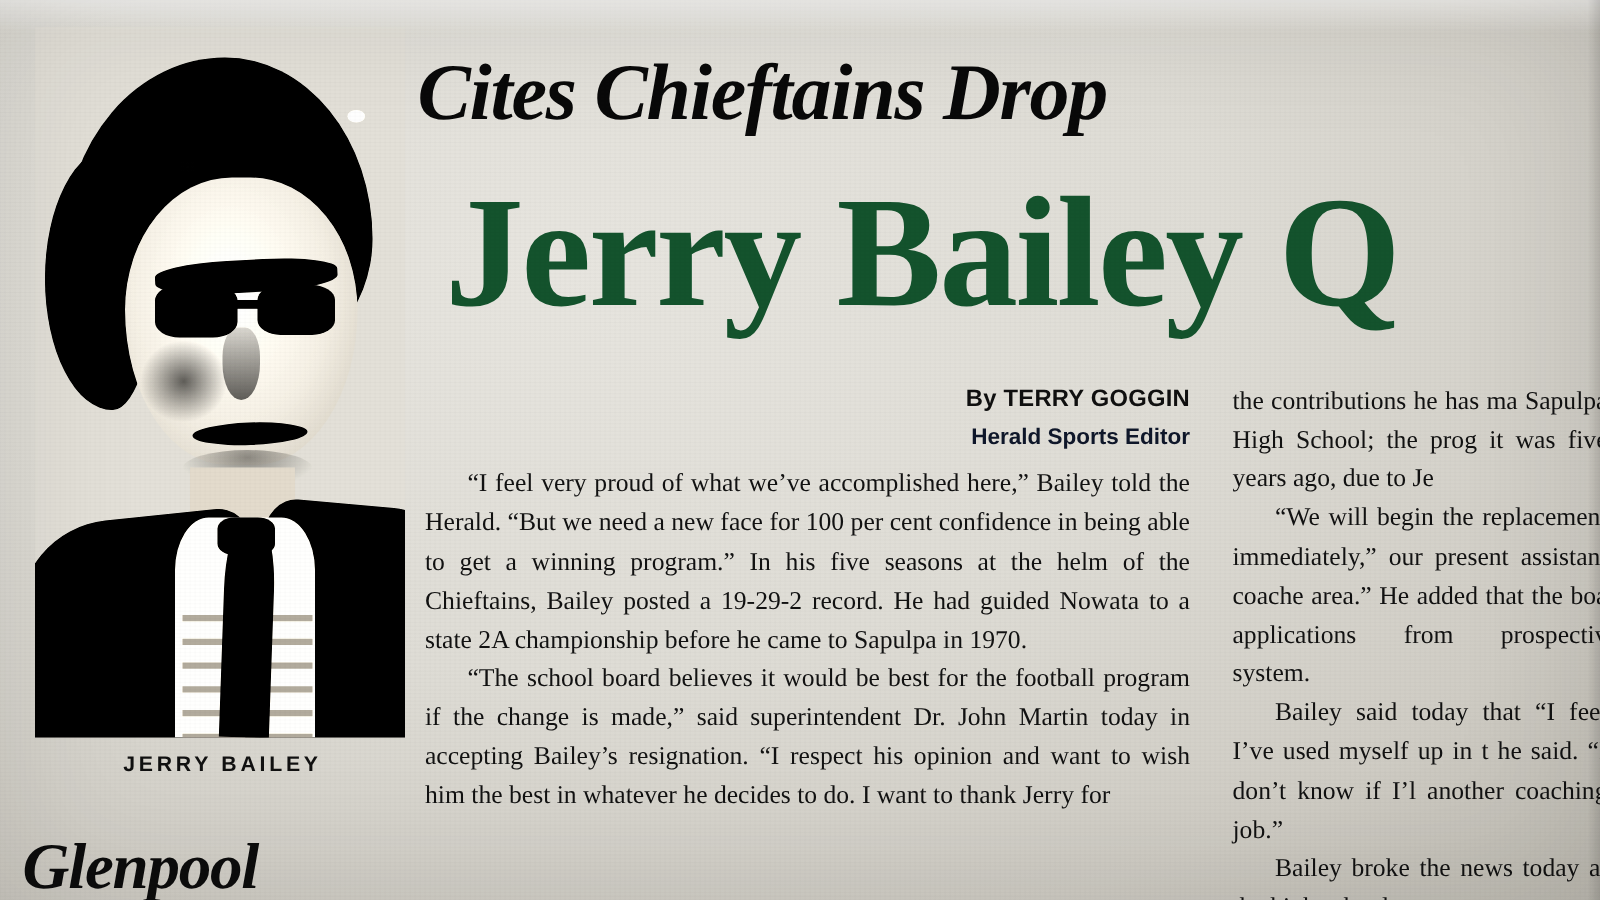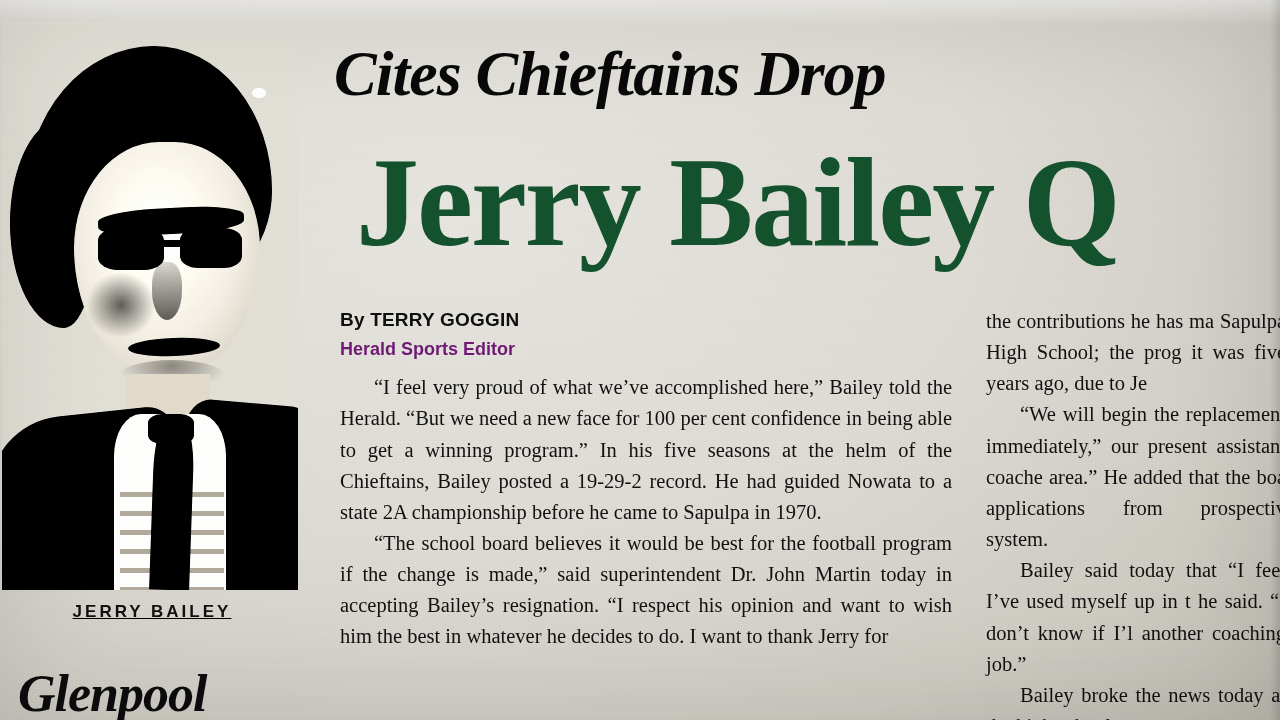--- a/index.html
+++ b/index.html
@@ -41,24 +41,23 @@
   #blurtop {
     position: absolute;
     left: 0; top: 0; width: 1280px; height: 26px;
     background: linear-gradient(180deg, rgba(255,255,255,.55), rgba(255,255,255,0));
     pointer-events: none;
   }
 
   
   #photo-col {
     position: absolute;
-    left: 2px;
+    left: 28px;
     top: 22px;
     width: 300px;
-    text-decoration: underline;
   }
   #photo {
     position: relative;
     width: 296px;
     height: 568px;
     background: #cfcdc6;
     overflow: hidden;
     filter: contrast(1.25);
   }
   .ph {
@@ -220,35 +219,35 @@
     font-size: 20.5px;
     line-height: 1.52;
     color: #121212;
     text-align: justify;
     -webkit-font-smoothing: none;
   }
   #col1 { left: 340px; top: 306px; width: 612px; }
   #col2 { left: 986px; top: 306px; width: 300px; }
 
   .byline {
-    text-align: left;
+    text-align: right;
     font-family: "Liberation Sans", serif;
     font-weight: 700;
     font-size: 19px;
     letter-spacing: .2px;
     margin: 0 0 1px 0;
     color: #101010;
   }
   .byline2 {
-    text-align: left;
+    text-align: right;
     font-family: "Liberation Sans", serif;
     font-weight: 700;
     font-size: 18px;
     margin: 0 0 9px 0;
-    color: #701a75;
+    color: #0f172a;
   }
   .col p {
     margin: 0;
     text-indent: 34px;
   }
   #col2 p { text-indent: 34px; }
   #col2 p.noindent { text-indent: 0; }
 
   
   #ink {

